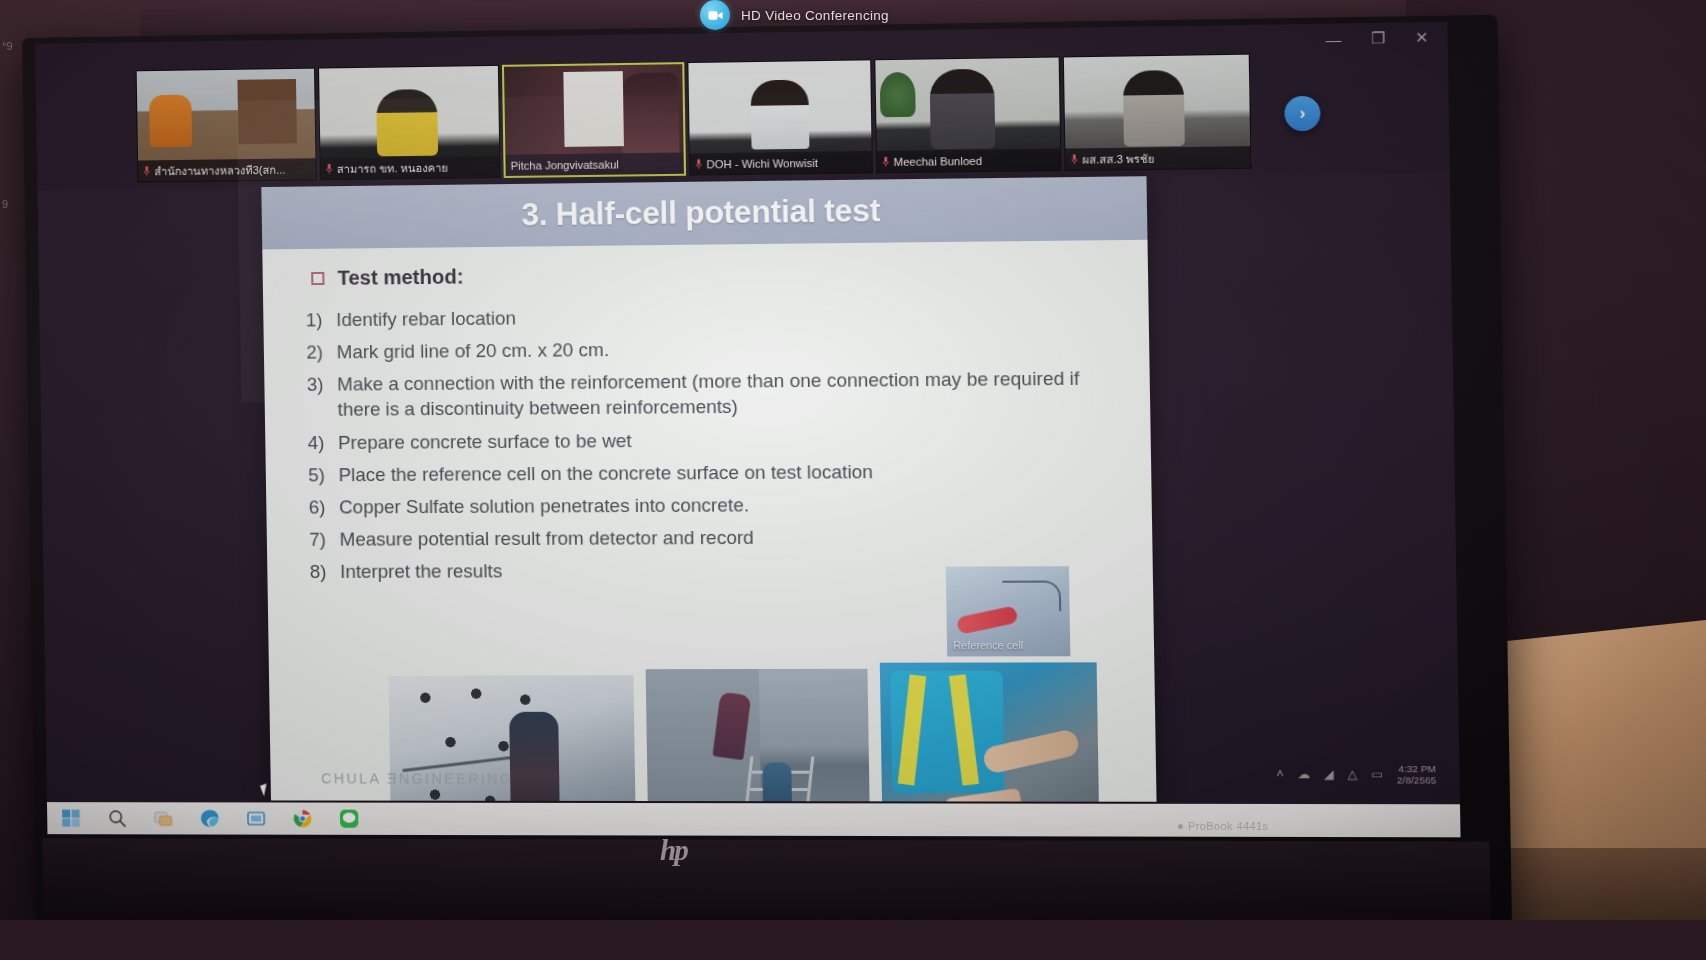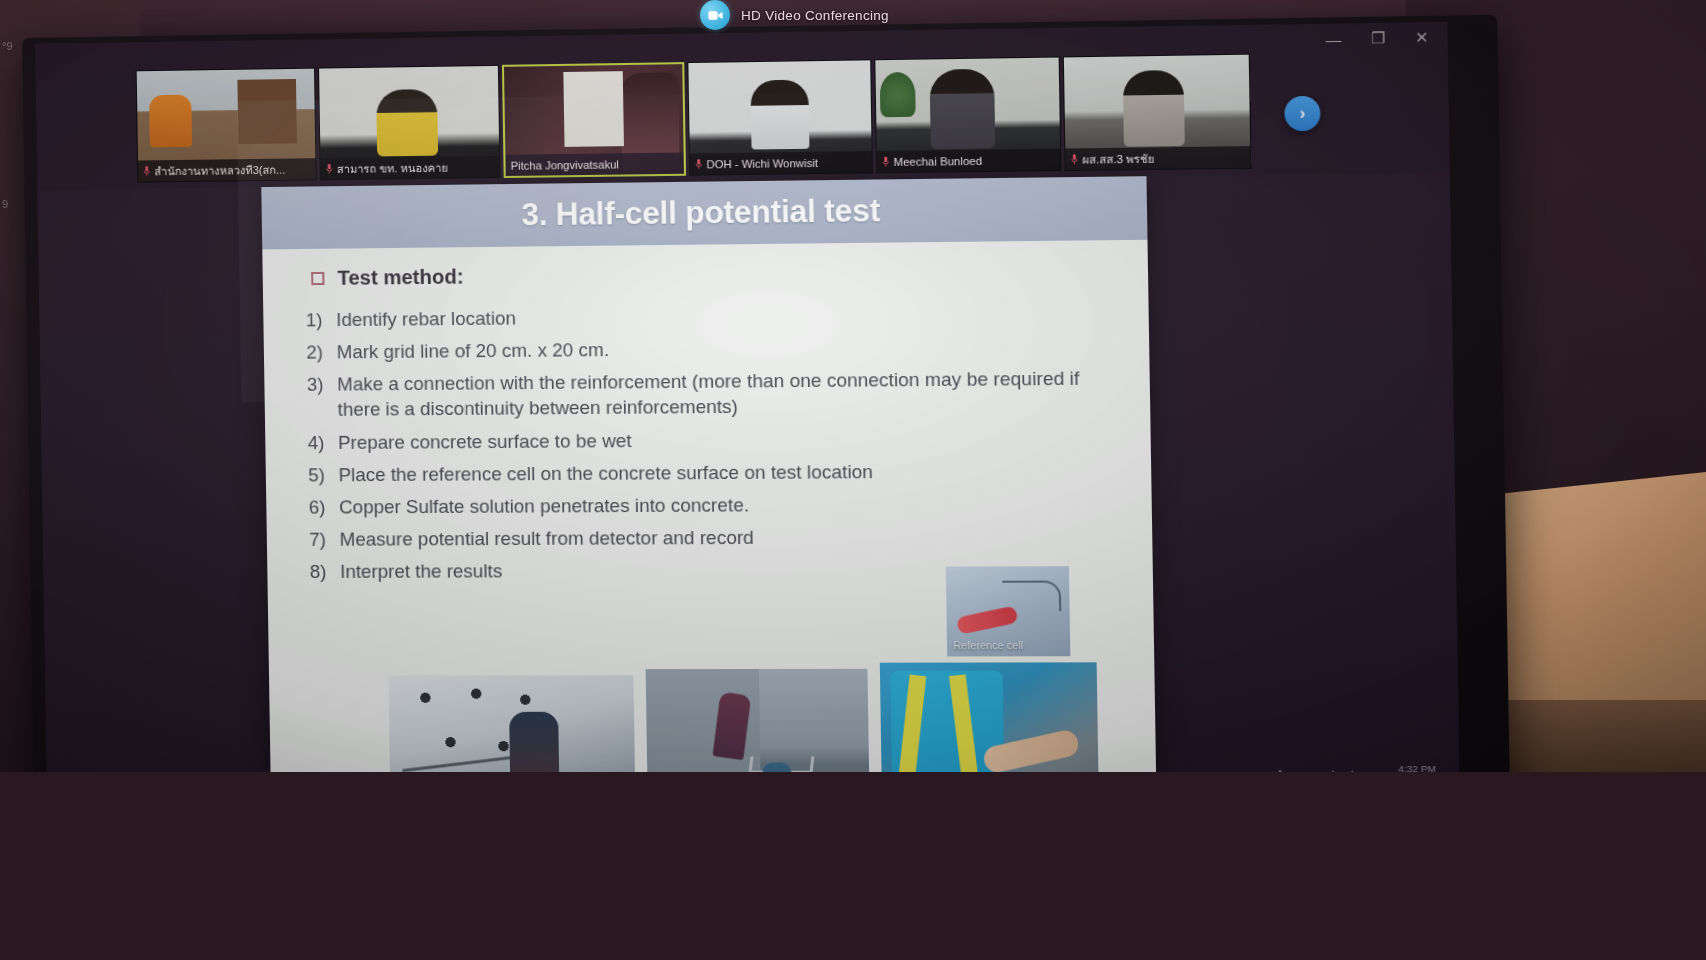--- a/index.html
+++ b/index.html
@@ -6,21 +6,21 @@
   html, body {
     width: 1706px; height: 960px;
     overflow: hidden;
     font-family: "Liberation Sans", sans-serif;
     background: #2a1820;
   }
 
   
   #scene {
     position: relative;
-    width: 1706px; height: 772px;
+    width: 1706px; height: 920px;
     background: linear-gradient(135deg,#3a2430 0%,#2c1a22 40%,#221319 100%);
     overflow: hidden;
   }
 
   
   .wall-left {
     position: absolute; left: 0; top: 0; width: 140px; height: 960px;
     background: linear-gradient(180deg,#4a3038 0%,#33202a 55%,#241820 100%);
   }
   .wall-top {

